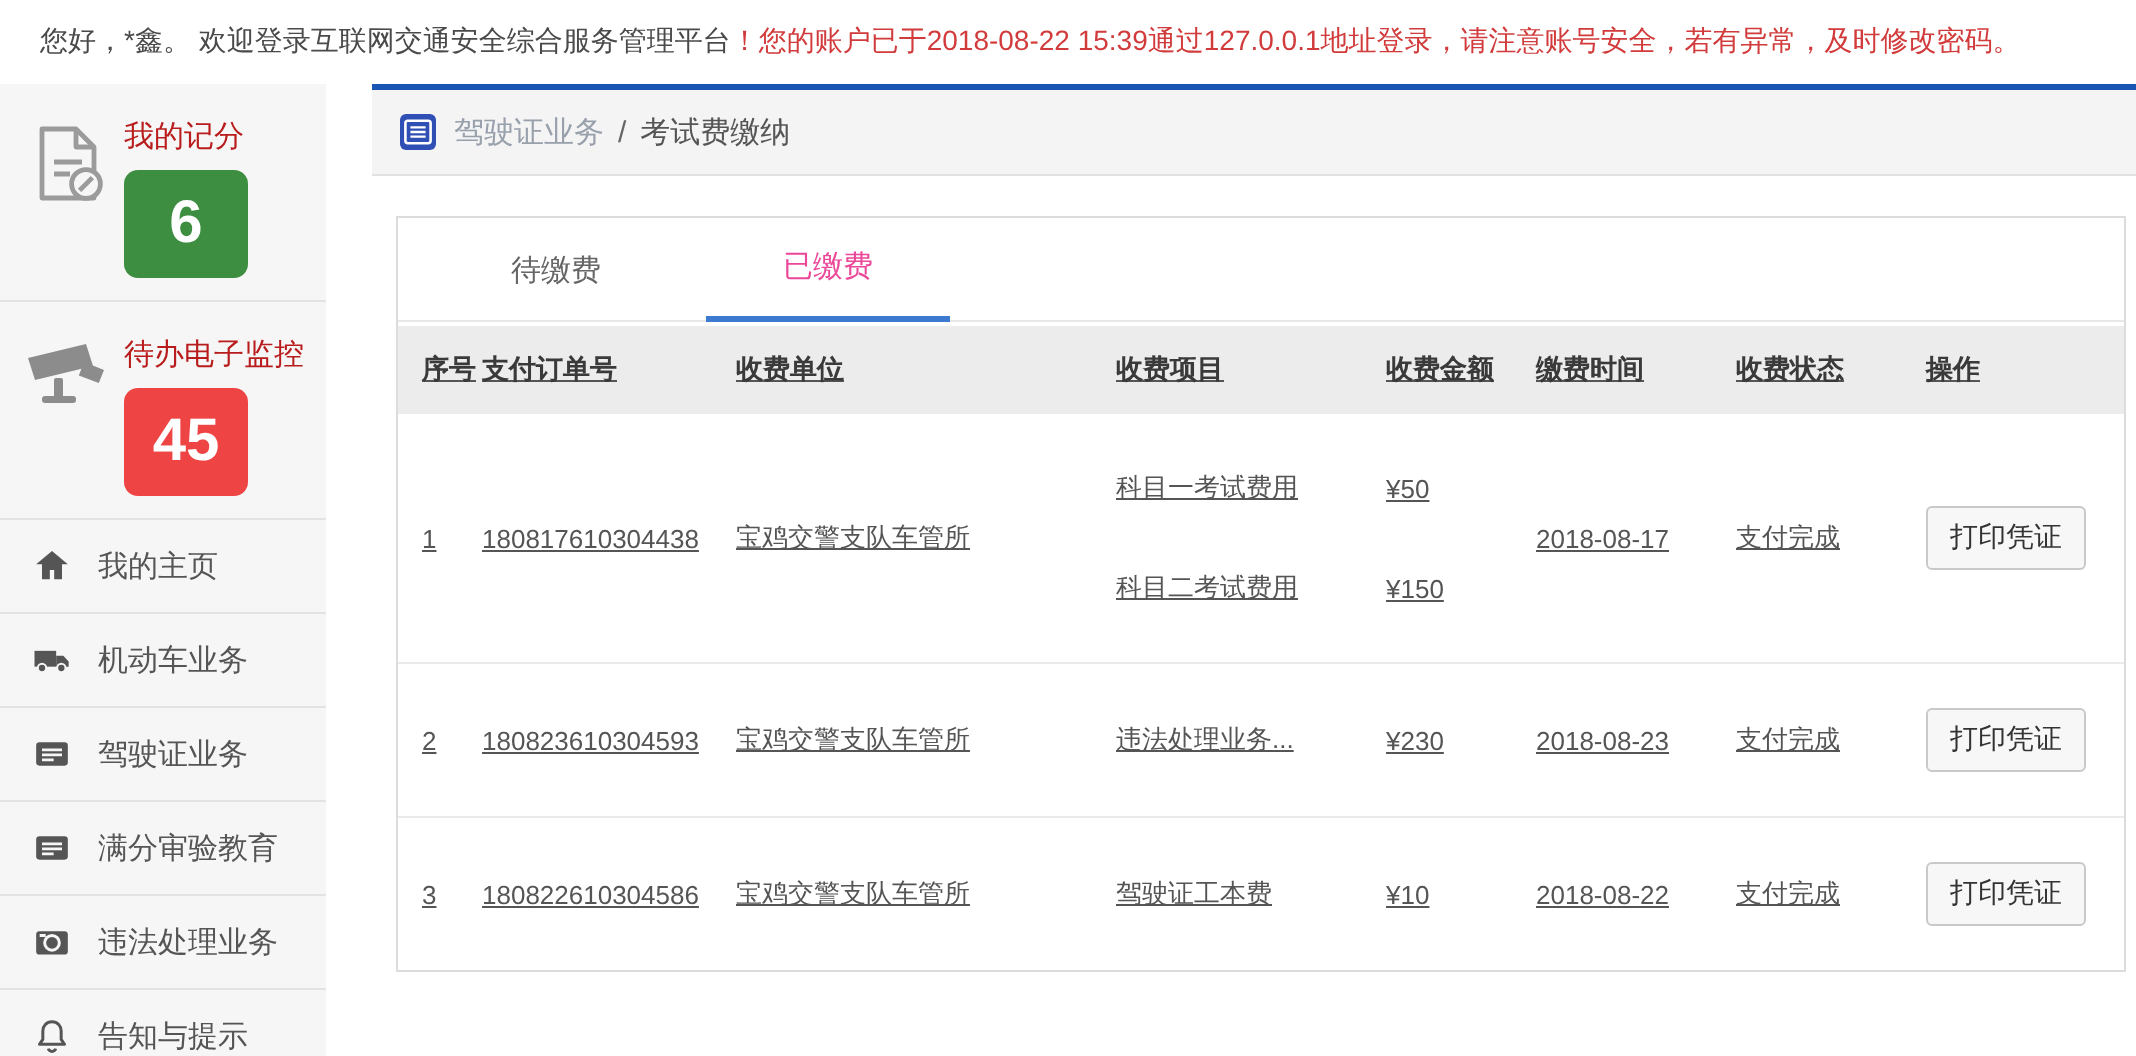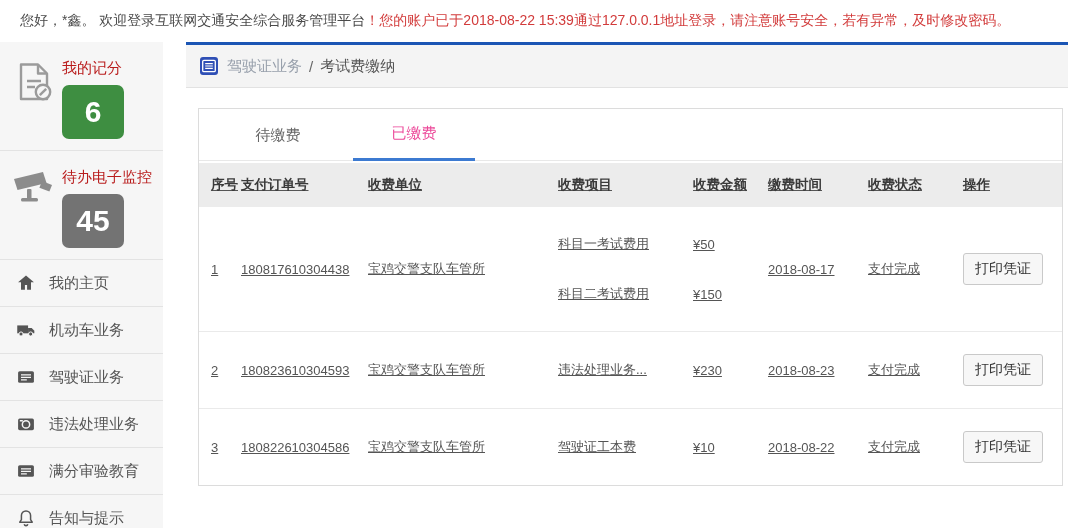--- a/index.html
+++ b/index.html
@@ -15,21 +15,21 @@
   .layout { display:flex; height:486px; }
 
   
   .sidebar { width:163px; flex-shrink:0; background:#f6f6f6; }
   .side-block { display:flex; padding:12px 10px 11px 12px; border-bottom:1px solid #e3e3e3; cursor:pointer; }
   .side-icon { width:50px; flex-shrink:0; padding-top:6px; }
   .side-label { font-size:15px; color:#b91c1c; margin:5px 0 7px; }
   .badge { width:62px; height:54px; border-radius:7px; color:#fff; font-size:30px;
     font-weight:bold; display:flex; align-items:center; justify-content:center; }
   .badge.green { background:#3e8e41; }
-  .badge.red { background:#737373;text-align:center; }
+  .badge.red { background:#ef4444;text-align:center; }
   .menu-item { height:47px; display:flex; align-items:center; padding-left:16px;
     border-bottom:1px solid #e3e3e3; font-size:15px; color:#555; cursor:pointer; }
   .menu-item .mi-icon { width:20px; height:20px; margin-right:13px; flex-shrink:0; }
 
   
   .main { flex:1; margin-left:23px; display:flex; flex-direction:column; background:#fff; }
   .blue-line { height:3px; background:#1b55b4; }
   .breadcrumb { height:43px; background:#f4f4f4; border-bottom:1px solid #e2e2e2;
     display:flex; align-items:center; padding-left:14px; font-size:15px; }
   .crumb-icon { width:18px; height:18px; margin-right:9px; }
@@ -144,35 +144,35 @@
           <svg viewBox="0 0 24 24" width="20" height="20">
             <rect x="2.5" y="5" width="19" height="14" rx="2" fill="#555"></rect>
             <path d="M6 9.5 h12 M6 12.5 h12 M6 15.5 h7" stroke="#f6f6f6" stroke-width="1.6"></path>
           </svg>
         </span>
         <span>驾驶证业务</span>
       </div>
       <div class="menu-item">
         <span class="mi-icon">
           <svg viewBox="0 0 24 24" width="20" height="20">
+            <rect x="2.5" y="5" width="19" height="14" rx="2" fill="#555"></rect>
+            <path d="M6 9.5 h12 M6 12.5 h12 M6 15.5 h7" stroke="#f6f6f6" stroke-width="1.6"></path>
+          </svg>
+        </span>
+        <span>满分审验教育</span>
+      </div>
+      <div class="menu-item">
+        <span class="mi-icon">
+          <svg viewBox="0 0 24 24" width="20" height="20">
             <rect x="2.5" y="5.5" width="19" height="14" rx="2" fill="#555"></rect>
             <circle cx="12" cy="12.5" r="4.4" fill="none" stroke="#f6f6f6" stroke-width="1.8"></circle>
             <rect x="4.6" y="7.2" width="3.6" height="1.8" fill="#f6f6f6"></rect>
           </svg>
         </span>
         <span>违法处理业务</span>
-      </div>
-      <div class="menu-item">
-        <span class="mi-icon">
-          <svg viewBox="0 0 24 24" width="20" height="20">
-            <rect x="2.5" y="5" width="19" height="14" rx="2" fill="#555"></rect>
-            <path d="M6 9.5 h12 M6 12.5 h12 M6 15.5 h7" stroke="#f6f6f6" stroke-width="1.6"></path>
-          </svg>
-        </span>
-        <span>满分审验教育</span>
       </div>
       <div class="menu-item">
         <span class="mi-icon">
           <svg viewBox="0 0 24 24" width="20" height="20" fill="none" stroke="#555" stroke-width="1.8" stroke-linejoin="round">
             <path d="M12 3.5 c3.3 0 5.5 2.4 5.5 5.5 v5 l2 3 H4.5 l2 -3 v-5 C6.5 5.9 8.7 3.5 12 3.5 z"></path>
             <path d="M9.8 19.6 a2.3 2.3 0 0 0 4.4 0"></path>
           </svg>
         </span>
         <span>告知与提示</span>
       </div>

